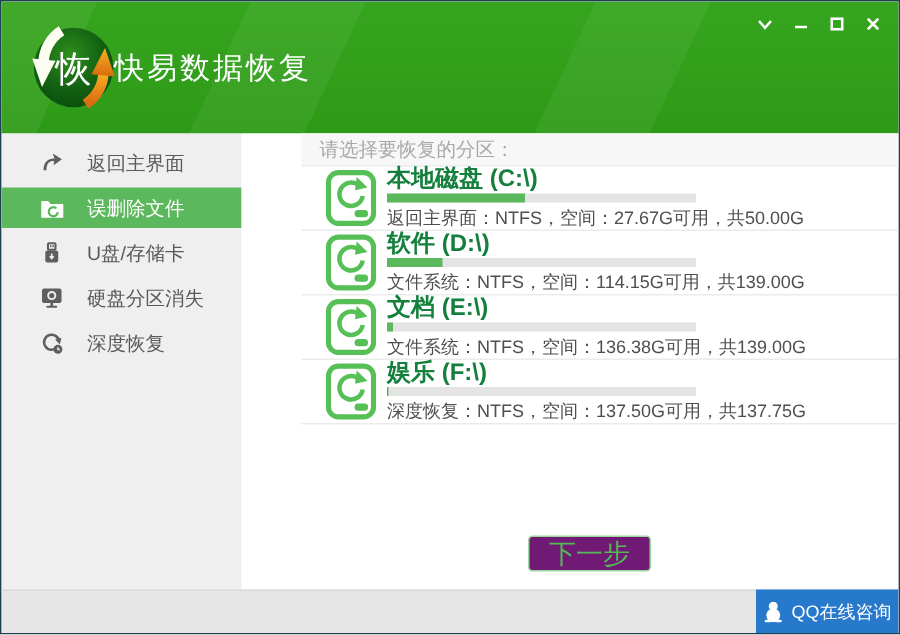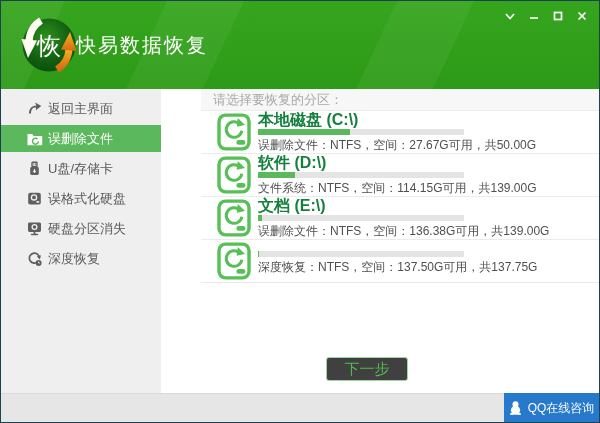--- a/index.html
+++ b/index.html
@@ -29,21 +29,21 @@
   .win-btn { width:18px; height:16px; display:flex; align-items:center; justify-content:center; cursor:pointer; }
   .win-btn svg { stroke:#fff; stroke-width:1.7; fill:none; }
 
   
   .sidebar {
     position:absolute; left:0; top:88px; width:160px; bottom:29px;
     background:#efefef; padding-top:3px;
   }
   .side-item {
     height:27px; margin:3px 0; display:flex; align-items:center;
-    padding-left:25px; gap:5px; font-size:13px; color:#5a5a5a; cursor:pointer;
+    padding-left:25px; gap:15px; font-size:13px; color:#5a5a5a; cursor:pointer;
   }
   .side-item .sicon { width:17px; height:17px; flex:0 0 17px; color:#5f5f5f; }
   .side-item.selected { background:#5cb85c; color:#fff;padding-left:25px; }
   .side-item.selected .sicon { color:#fff; }
   .inner-cut { stroke:#efefef; }
   .side-item.selected .inner-cut { stroke:#5cb85c; }
 
   
   .main { position:absolute; left:160px; top:88px; right:0; bottom:29px; background:#fff;padding-left:40px; }
   .prompt {
@@ -55,23 +55,23 @@
     display:flex; align-items:center; padding-left:15px; cursor:pointer;
   }
   .drive-icon { width:36px; height:38px; flex:0 0 36px; }
   .drive-info { margin-left:6px; }
   .drive-name { font-size:16px; font-weight:700; color:#15803d; line-height:13px; }
   .bar { width:206px; height:6px; background:#e4e4e4; margin:3px 0 4px; }
   .bar-fill { height:100%; background:#5cb85c; }
   .drive-details { font-size:12px; color:#4f4f4f; line-height:13px; white-space:nowrap; }
 
   .next-btn {
-    position:absolute; left:165px; top:268px; width:82px; height:24px;
-    background:#404040; border:1px solid #9ed69e; border-radius:3px;
-    color:#53b953; font-size:15px; text-align:center; line-height:22px; cursor:pointer;
+    position:absolute; left:191px; top:268px; width:82px; height:24px;
+    background:#701a75; border:1px solid #9ed69e; border-radius:3px;
+    color:#53b953; font-size:18px; text-align:center; line-height:22px; cursor:pointer;
   }
 
   
   .footer {
     position:absolute; left:0; right:0; bottom:0; height:29px;
     background:#e6e6e6; border-top:1px solid #d9d9d9;
   }
   .qq-btn {
     position:absolute; right:0; top:-1px; width:95px; height:30px;
     background:#2779cb; color:#fff; font-size:12px;
@@ -148,28 +148,20 @@
         <rect x="6" y="2.2" width="5" height="4.3" rx="0.6" fill="none" stroke="currentColor" stroke-width="1.4"></rect>
         <rect x="7.4" y="3.4" width="0.9" height="1.4" fill="currentColor"></rect>
         <rect x="9" y="3.4" width="0.9" height="1.4" fill="currentColor"></rect>
         <rect x="4.2" y="7" width="8.6" height="8" rx="1.4" fill="currentColor"></rect>
         <path d="M8.5 9 v3 M7.2 10.8 L8.5 12.3 L9.8 10.8" fill="none" stroke="#efefef" stroke-width="1.1"></path>
       </svg>
       <span>U盘/存储卡</span>
     </div>
     <div class="side-item">
       <svg class="sicon" viewBox="0 0 17 17">
-        <rect x="2.2" y="2.8" width="12.6" height="11.6" rx="2" fill="currentColor"></rect>
-        <circle cx="8" cy="7.4" r="2.6" fill="none" stroke="#efefef" stroke-width="1.3"></circle>
-        <rect x="10.3" y="11" width="3" height="1.7" rx="0.85" fill="#efefef"></rect>
-      </svg>
-      <span>误格式化硬盘</span>
-    </div>
-    <div class="side-item">
-      <svg class="sicon" viewBox="0 0 17 17">
         <rect x="2" y="2.4" width="13" height="9.6" rx="1.4" fill="currentColor"></rect>
         <circle cx="8.5" cy="7" r="2.4" fill="none" stroke="#efefef" stroke-width="1.3"></circle>
         <rect x="7.6" y="12" width="1.8" height="2" fill="currentColor"></rect>
         <rect x="4.8" y="13.8" width="7.4" height="1.4" rx="0.7" fill="currentColor"></rect>
       </svg>
       <span>硬盘分区消失</span>
     </div>
     <div class="side-item">
       <svg class="sicon" viewBox="0 0 17 17">
         <path d="M13.4 8 a5 5 0 1 0 -1.4 3.6" fill="none" stroke="currentColor" stroke-width="1.7"></path>
@@ -189,21 +181,21 @@
         <rect x="2.2" y="2.2" width="31.6" height="35.6" rx="7" fill="none" stroke="#56c056" stroke-width="3.6"></rect>
         <path d="M23.6 11.3 A8.2 8.2 0 1 0 26.2 18.6" fill="none" stroke="#56c056" stroke-width="3.2"></path>
         <polygon points="22,5.2 29.6,12.6 20.8,14.6" fill="#56c056"></polygon>
         <rect x="20.5" y="28.5" width="9.5" height="5" rx="2.5" fill="#56c056"></rect>
       </svg>
       <div class="drive-info">
         <div class="drive-name">本地磁盘 (C:\)</div>
         <div class="bar">
             <div class="bar-fill" style="width: 44.7%;"></div>
           </div>
-        <div class="drive-details">误删除文件：NTFS，空间：27.67G可用，共50.00G</div>
+        <div class="drive-details">返回主界面：NTFS，空间：27.67G可用，共50.00G</div>
       </div>
     </div>
 
     <div class="drive-row">
       <svg class="drive-icon" viewBox="0 0 36 40">
         <rect x="2.2" y="2.2" width="31.6" height="35.6" rx="7" fill="none" stroke="#56c056" stroke-width="3.6"></rect>
         <path d="M23.6 11.3 A8.2 8.2 0 1 0 26.2 18.6" fill="none" stroke="#56c056" stroke-width="3.2"></path>
         <polygon points="22,5.2 29.6,12.6 20.8,14.6" fill="#56c056"></polygon>
         <rect x="20.5" y="28.5" width="9.5" height="5" rx="2.5" fill="#56c056"></rect>
       </svg>
@@ -221,32 +213,33 @@
         <rect x="2.2" y="2.2" width="31.6" height="35.6" rx="7" fill="none" stroke="#56c056" stroke-width="3.6"></rect>
         <path d="M23.6 11.3 A8.2 8.2 0 1 0 26.2 18.6" fill="none" stroke="#56c056" stroke-width="3.2"></path>
         <polygon points="22,5.2 29.6,12.6 20.8,14.6" fill="#56c056"></polygon>
         <rect x="20.5" y="28.5" width="9.5" height="5" rx="2.5" fill="#56c056"></rect>
       </svg>
       <div class="drive-info">
         <div class="drive-name">文档 (E:\)</div>
         <div class="bar">
             <div class="bar-fill" style="width: 1.9%;"></div>
           </div>
-        <div class="drive-details">误删除文件：NTFS，空间：136.38G可用，共139.00G</div>
-      </div>
-    </div>
-
-    <div class="drive-row">
-      <svg class="drive-icon" viewBox="0 0 36 40">
-        <rect x="2.2" y="2.2" width="31.6" height="35.6" rx="7" fill="none" stroke="#56c056" stroke-width="3.6"></rect>
-        <path d="M23.6 11.3 A8.2 8.2 0 1 0 26.2 18.6" fill="none" stroke="#56c056" stroke-width="3.2"></path>
-        <polygon points="22,5.2 29.6,12.6 20.8,14.6" fill="#56c056"></polygon>
-        <rect x="20.5" y="28.5" width="9.5" height="5" rx="2.5" fill="#56c056"></rect>
-      </svg>
-      <div class="drive-info">
+        <div class="drive-details">文件系统：NTFS，空间：136.38G可用，共139.00G</div>
+      </div>
+    </div>
+
+    <div class="drive-row">
+      <svg class="drive-icon" viewBox="0 0 36 40">
+        <rect x="2.2" y="2.2" width="31.6" height="35.6" rx="7" fill="none" stroke="#56c056" stroke-width="3.6"></rect>
+        <path d="M23.6 11.3 A8.2 8.2 0 1 0 26.2 18.6" fill="none" stroke="#56c056" stroke-width="3.2"></path>
+        <polygon points="22,5.2 29.6,12.6 20.8,14.6" fill="#56c056"></polygon>
+        <rect x="20.5" y="28.5" width="9.5" height="5" rx="2.5" fill="#56c056"></rect>
+      </svg>
+      <div class="drive-info">
+        <div class="drive-name">娱乐 (F:\)</div>
         <div class="bar">
             <div class="bar-fill" style="width: 0.3%;"></div>
           </div>
         <div class="drive-details">深度恢复：NTFS，空间：137.50G可用，共137.75G</div>
       </div>
     </div>
 
     <div class="next-btn">下一步</div>
   </div>
 

